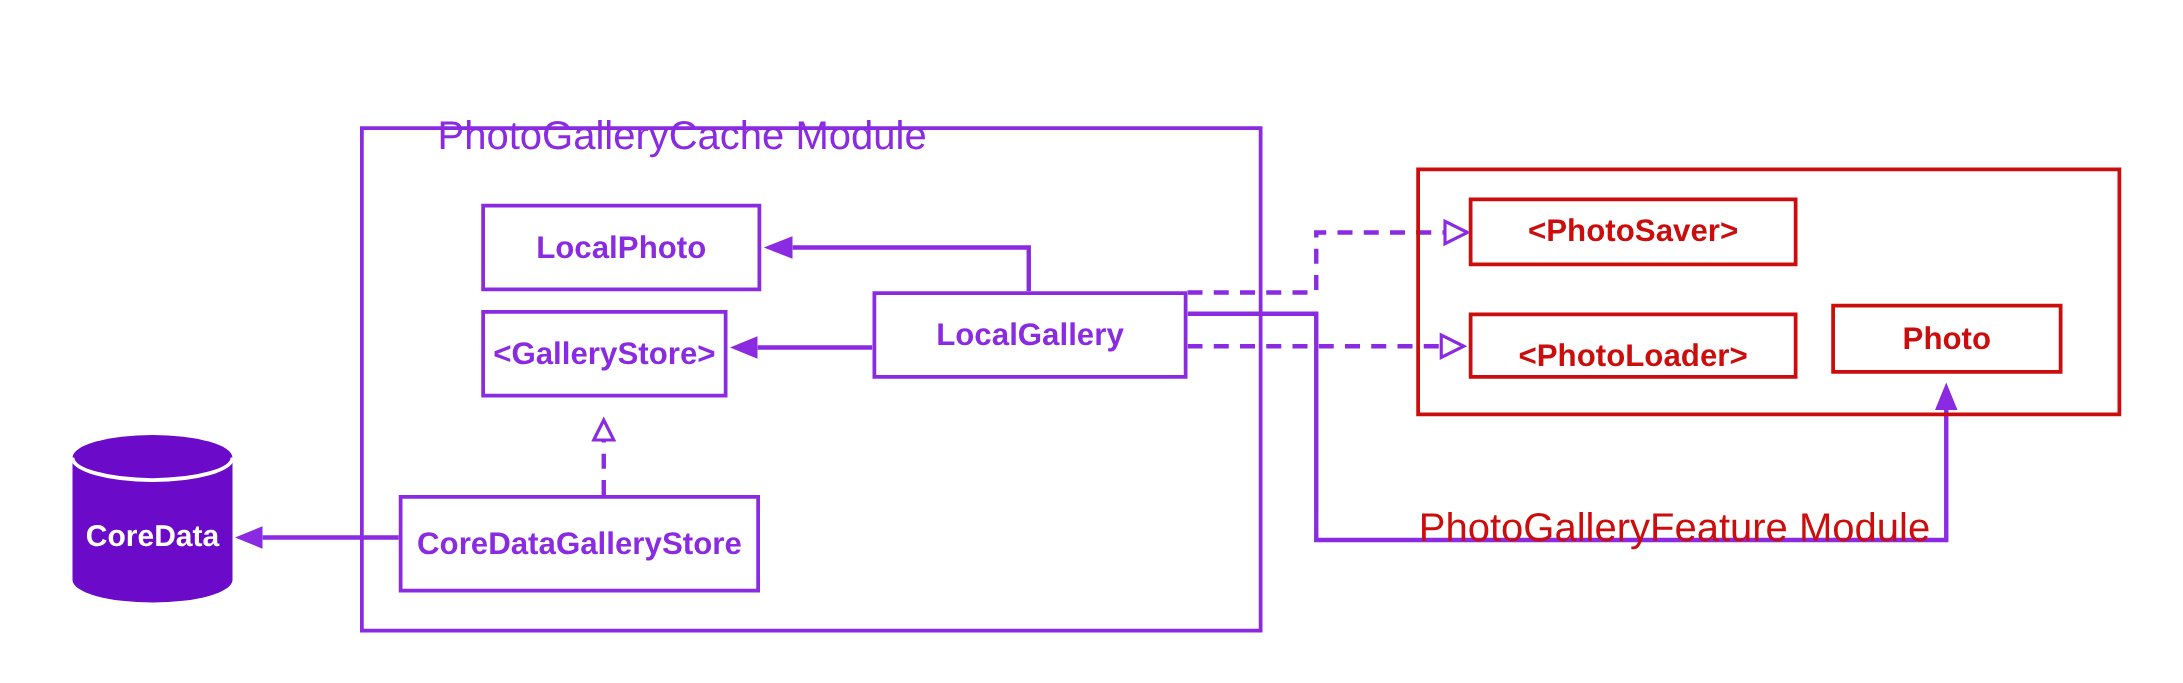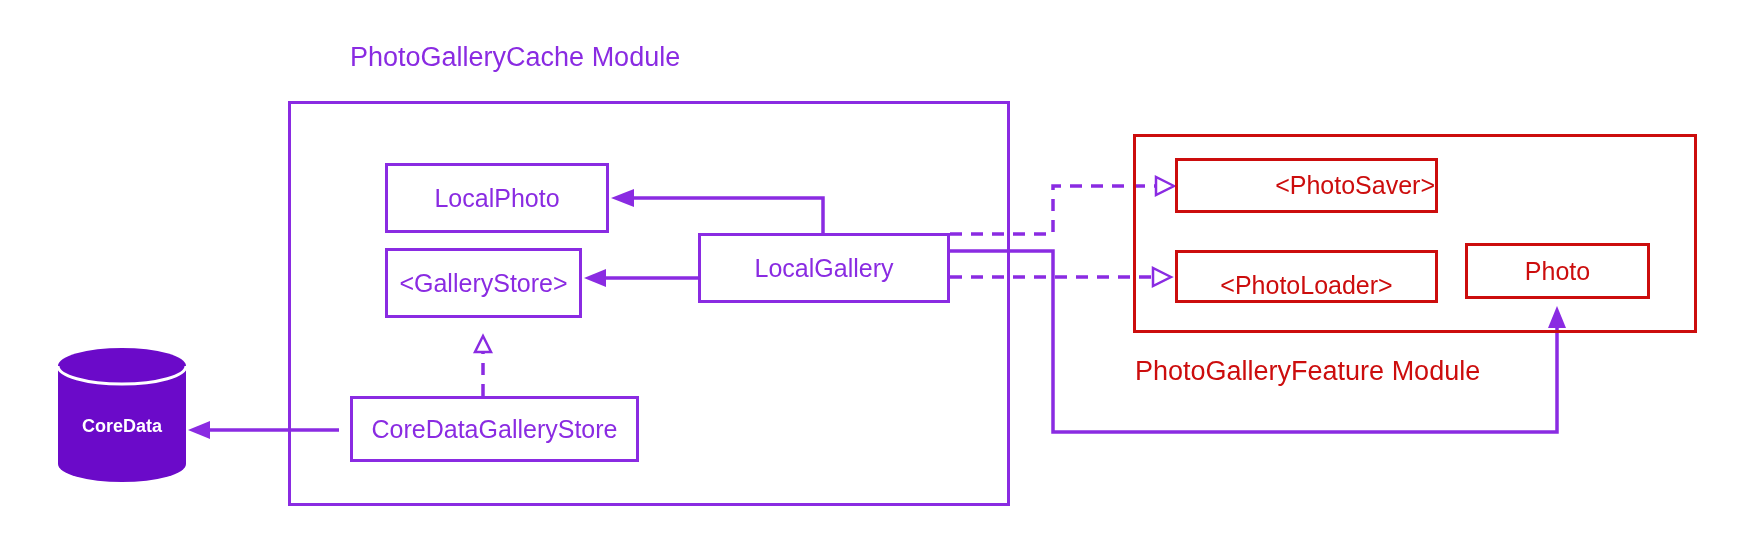--- a/index.html
+++ b/index.html
@@ -32,38 +32,40 @@
   .module.red    { border: 3px solid var(--red); }
   .node {
     position: absolute;
     background: var(--white);
     display: flex;
     align-items: center;
     justify-content: center;
     font-size: 25px;
     z-index: 3;
     white-space: nowrap;
+    font-weight: bold;
   }
   .node.purple { border: 3px solid var(--purple); color: var(--purple); }
   .node.red    { border: 3px solid var(--red);    color: var(--red); }
   .module-title {
     position: absolute;
-    font-size: 27px;
+    font-size: 32px;
     z-index: 3;
     white-space: nowrap;
+    margin-top: 48px;
   }
   .module-title.purple-text { color: var(--purple); }
   .module-title.red-text    { color: var(--red); }
   .db-label {
     position: absolute;
     left: 58px; top: 416px;
     width: 128px;
     text-align: center;
     color: var(--white);
-    font-size: 18px;
+    font-size: 24px;
     font-weight: 700;
     z-index: 3;
   }
   .stroke-purple { stroke: var(--purple); fill: none; stroke-width: 3.5; }
   .stroke-purple.dashed { stroke-dasharray: 12 9; }
   .head-filled { fill: var(--purple); stroke: none; }
   .head-hollow { fill: var(--white); stroke: var(--purple); stroke-width: 2.5; }
   .cyl-body { fill: var(--purpleFill); stroke: none; }
   .cyl-cap  { fill: none; stroke: var(--white); stroke-width: 3; }
 </style>
@@ -124,29 +126,29 @@
   </div>
 
   <div class="node purple" style="left:385px; top:248px; width:197px; height:70px;">
     <span>&lt;GalleryStore&gt;</span>
   </div>
 
   <div class="node purple" style="left:698px; top:233px; width:252px; height:70px;">
     <span>LocalGallery</span>
   </div>
 
-  <div class="node purple" style="left:350px; top:396px; width:289px; height:66px;">
+  <div class="node purple" style="left:319px; top:396px; width:289px; height:78px;">
     <span>CoreDataGalleryStore</span>
   </div>
 
   <div class="module red" style="left:1133px; top:134px; width:564px; height:199px;"></div>
 
   <div class="module-title red-text" style="left:1135px; top:356px;">PhotoGalleryFeature Module</div>
 
-  <div class="node red" style="left:1175px; top:158px; width:263px; height:55px;justify-content:flex-end;">
+  <div class="node red" style="left:1175px; top:158px; width:263px; height:55px;">
     <span>&lt;PhotoSaver&gt;</span>
   </div>
 
   <div class="node red" style="left:1175px; top:250px; width:263px; height:53px;align-items:flex-end;">
     <span>&lt;PhotoLoader&gt;</span>
   </div>
 
   <div class="node red" style="left:1465px; top:243px; width:185px; height:56px;">
     <span>Photo</span>
   </div>

